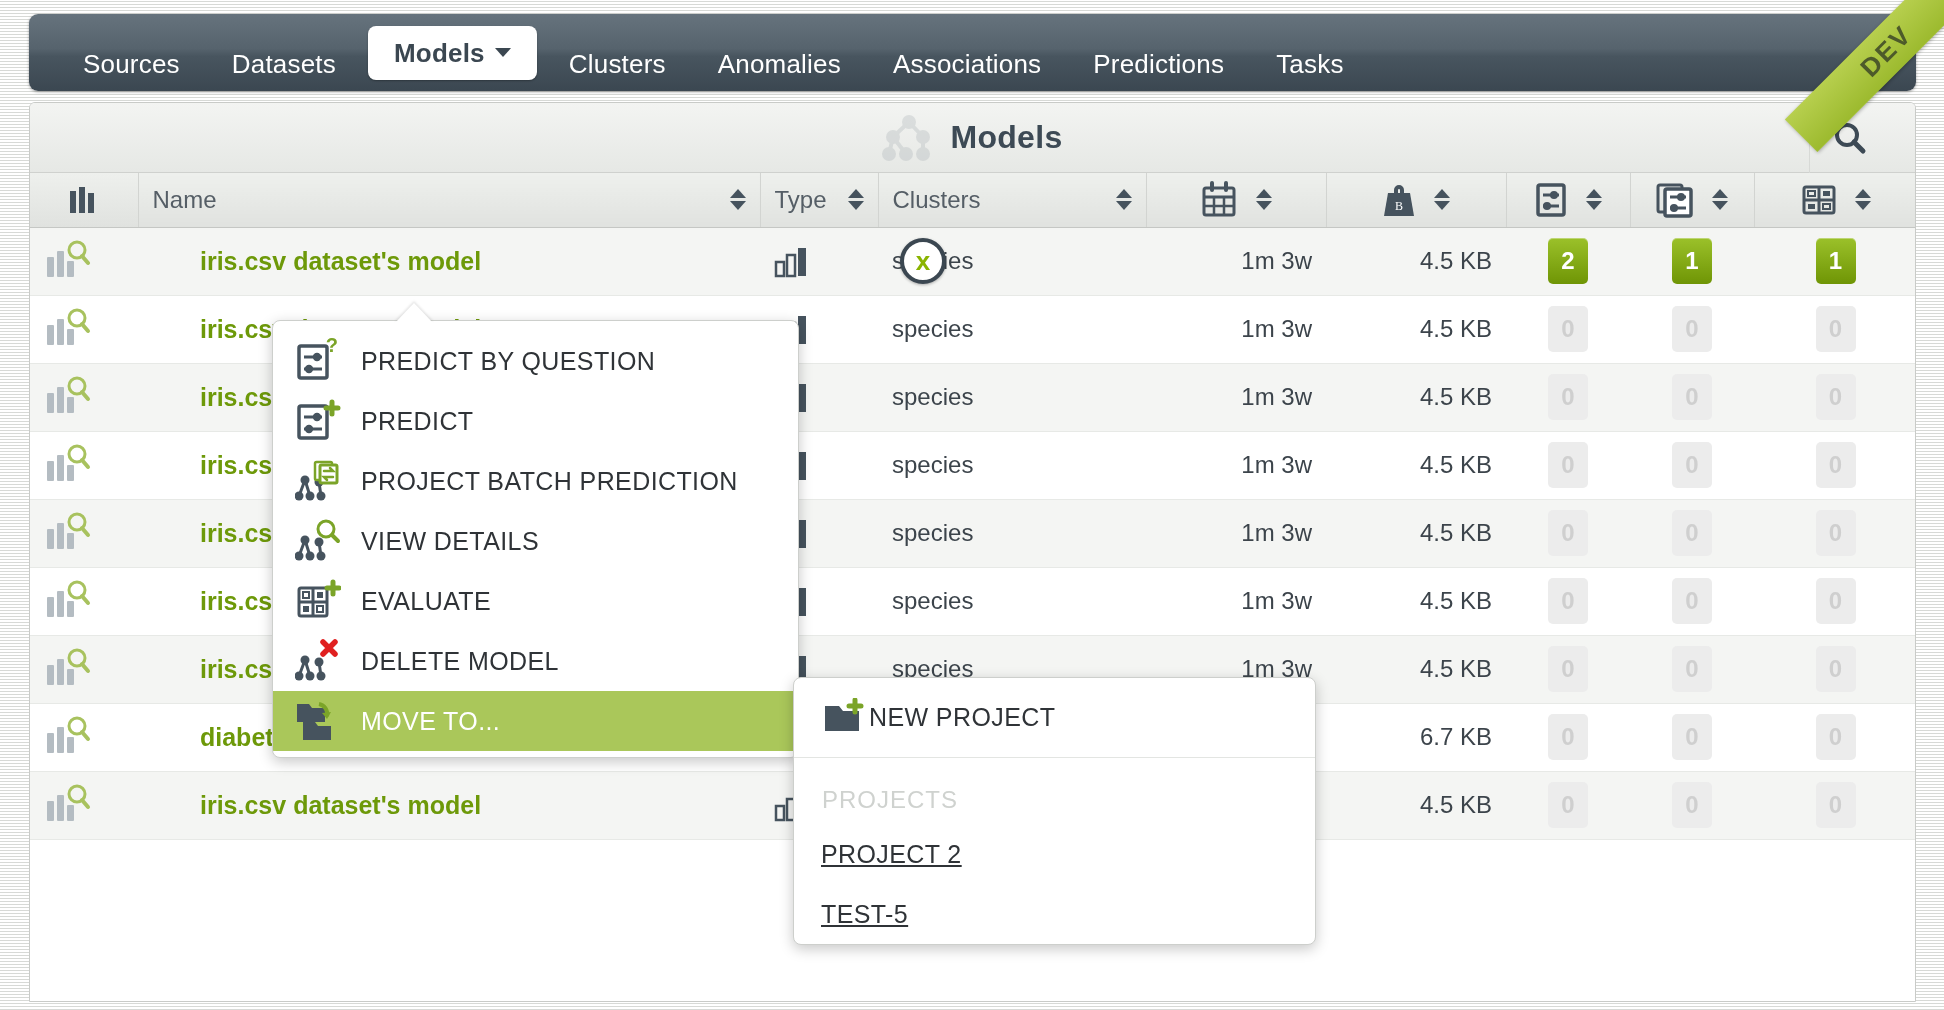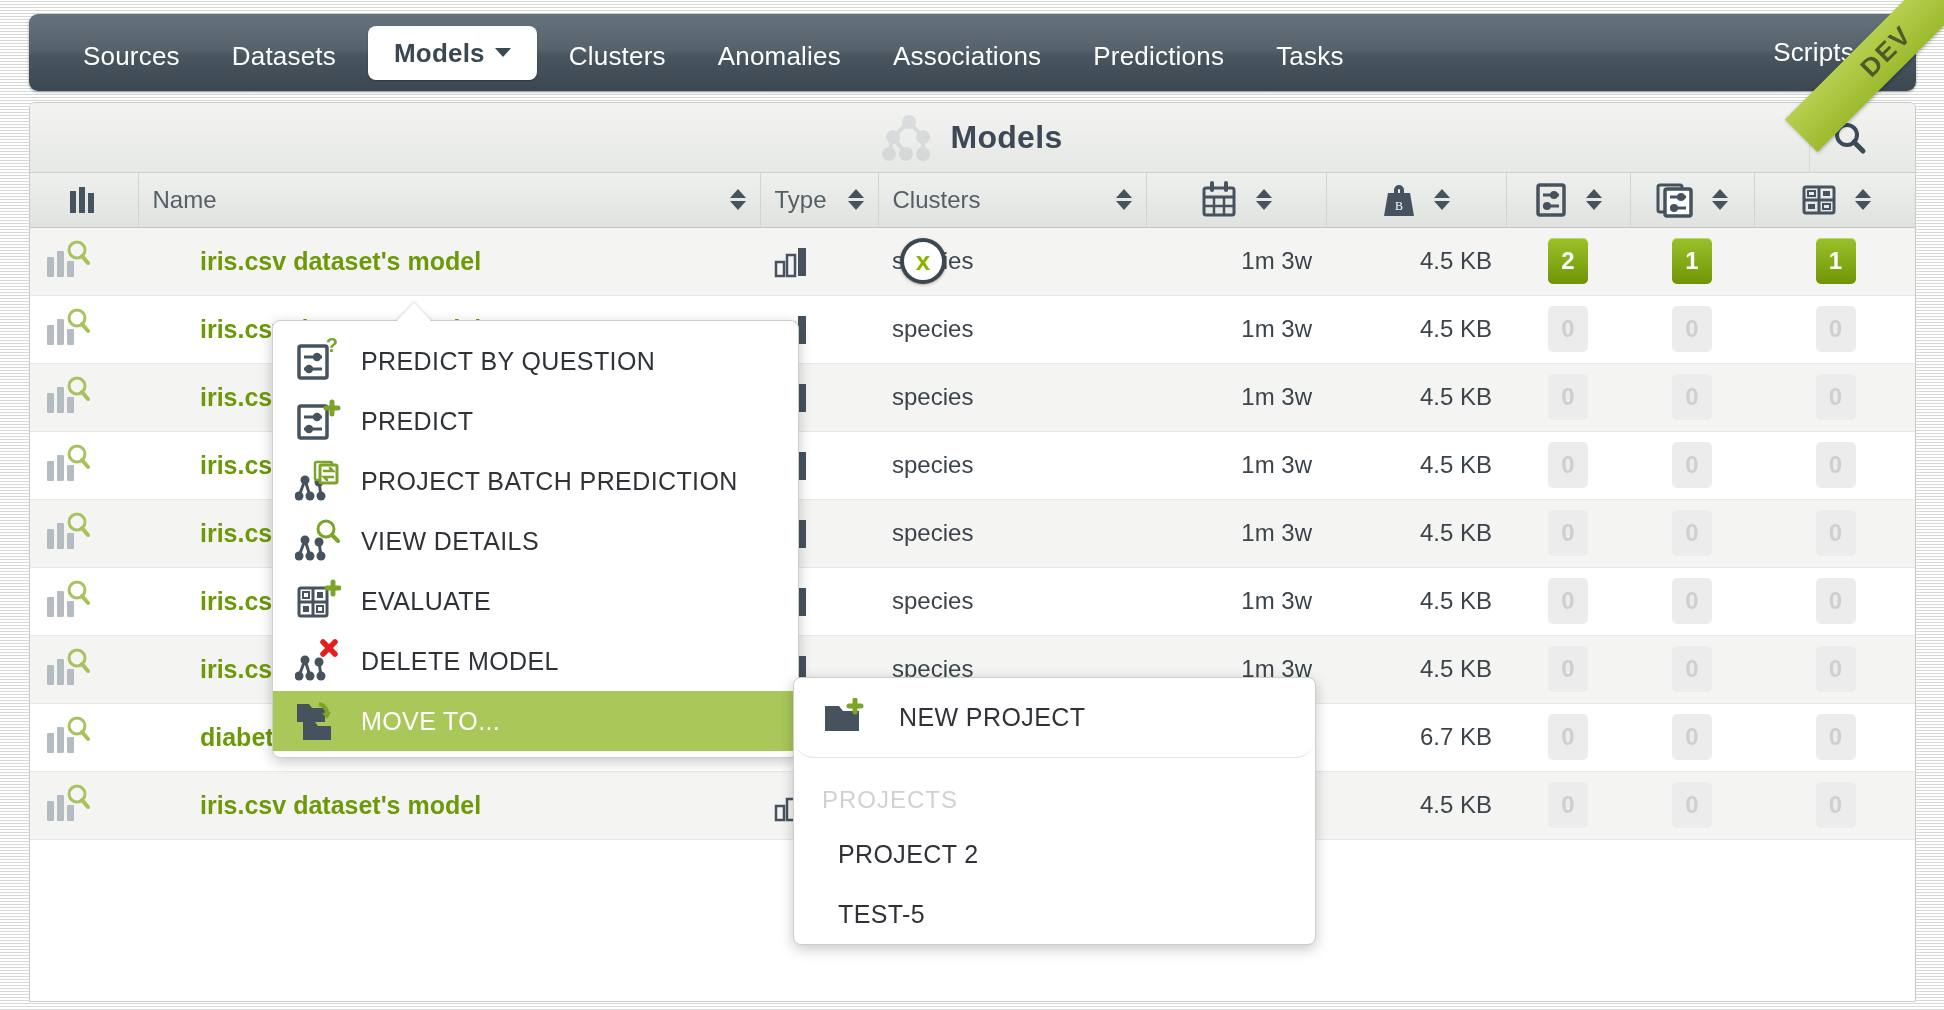--- a/index.html
+++ b/index.html
@@ -28,21 +28,21 @@
     box-shadow: 0 1px 3px rgba(0,0,0,0.35);
     overflow: hidden;
   }
   .nav-items {
     position: absolute; left: 28px; top: 0; height: 77px;
     display: flex; align-items: center; gap: 0px;
   }
   .nav-item {
     color: #ffffff;
     font-size: 26px;
-    padding: 4px 26px;
+    padding: 12px 26px;
     height: 77px; line-height: 77px;
     white-space: nowrap;
     cursor: pointer;
     letter-spacing: 0.2px;
   }
   .nav-item.active {
     background: #ffffff;
     color: #3b4751;
     font-weight: bold;
     border-radius: 8px;
@@ -230,42 +230,42 @@
     left: 793px; top: 677px;
     width: 523px;
     background: #ffffff;
     border: 1px solid #cdcfcc;
     border-radius: 8px;
     box-shadow: 0 4px 14px rgba(0,0,0,0.22);
     z-index: 120;
     overflow: hidden;
   }
   .sub-new {
-    display: flex; align-items: center; gap: 31px;
+    display: flex; align-items: center; gap: 1px;
     height: 80px; padding: 0 28px;
     font-size: 25px; color: #2f3337;
     border-bottom: 1px solid #e3e5e2;
     cursor: pointer;
     letter-spacing: 0.4px;
-    border-radius: 20px;
   }
   .sub-label {
     padding: 28px 28px 10px 28px;
     font-size: 24px;
     color: #cfd2cf;
     letter-spacing: 1px;
   }
   .sub-item {
     height: 60px;
     display: flex; align-items: center;
-    padding: 0 28px 0 44px;
+    padding: 0 28px 0 27px;
     font-size: 25px;
     color: #2f3337;
     cursor: pointer;
     letter-spacing: 0.4px;
+    text-decoration: underline;
   }
 
   svg { display: block; }
 </style>
 </head>
 <body>
 
 <div id="root">
 
   <div class="navbar">
@@ -274,24 +274,20 @@
       <div class="nav-item">Datasets</div>
       <div class="nav-item active">
         <span>Models</span>
         <span class="caret-down"></span>
       </div>
       <div class="nav-item">Clusters</div>
       <div class="nav-item">Anomalies</div>
       <div class="nav-item">Associations</div>
       <div class="nav-item">Predictions</div>
       <div class="nav-item">Tasks</div>
-    </div>
-    <div class="nav-right">
-      <div class="nav-item">Scripts</div>
-      <span class="caret-down light"></span>
     </div>
   </div>
 
   <div class="dev-ribbon">DEV</div>
 
   <div class="panel">
 
     <div class="panel-header">
       <div class="panel-title-wrap">
         <span class="model-head-icon">

